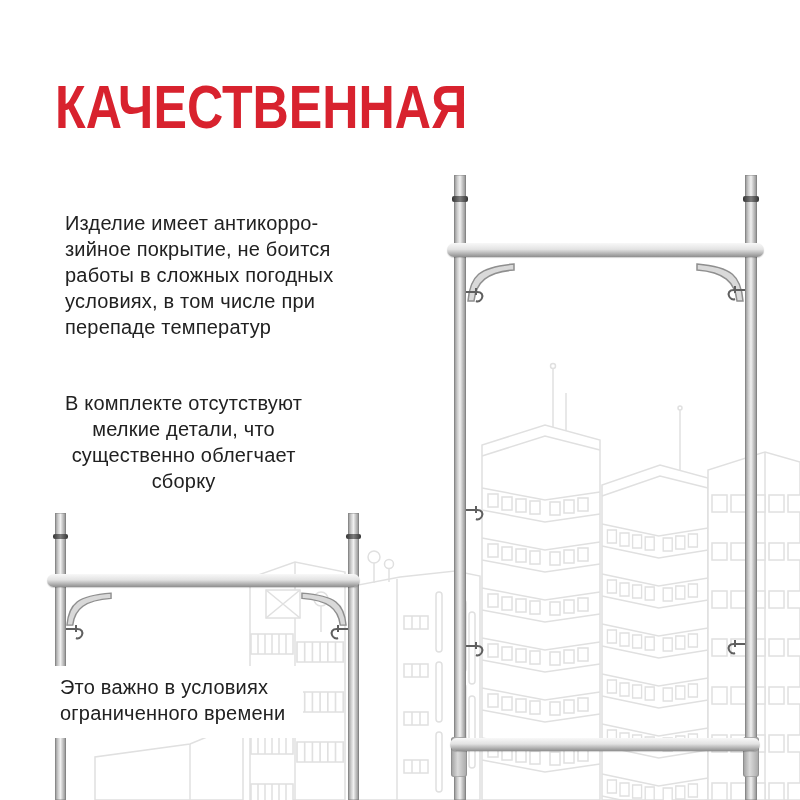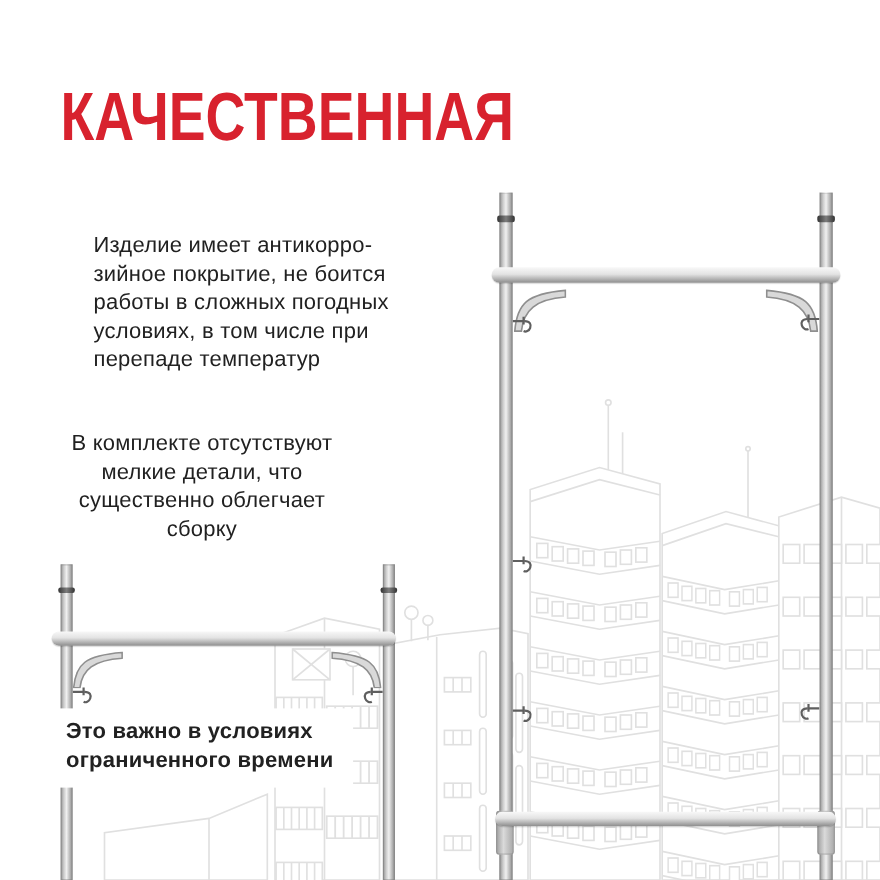--- a/index.html
+++ b/index.html
@@ -13,23 +13,23 @@
   .title{
     position:absolute;left:55px;top:34px;z-index:20;
     font-size:62px;line-height:1;font-weight:800;color:#d8222e;
     white-space:nowrap;letter-spacing:0px;
     transform:scaleX(0.81);transform-origin:left top;
   }
   .benefit{
     position:absolute;z-index:20;color:#212121;
     font-size:20px;line-height:26px;white-space:pre-line;letter-spacing:.2px;
   }
-  #benefit-1{left:65px;top:190px;margin-left:20px;}
+  #benefit-1{left:65px;top:190px;}
   #benefit-2{left:65px;top:370px;text-align:center;}
-  #benefit-3{left:44px;top:624px;z-index:30;background:#fff;padding:8px 18px 12px 16px;font-weight:bold;}
+  #benefit-3{left:44px;top:646px;z-index:30;background:#fff;padding:8px 18px 12px 16px;}
 
   
   .frame{position:absolute;inset:0;z-index:10;}
   .post{
     position:absolute;
     background:linear-gradient(90deg,#8d8d8d 0%,#cdcdcd 28%,#f0f0f0 50%,#c2c2c2 72%,#8a8a8a 100%);
     box-shadow:inset 0 0 0 1px rgba(110,110,110,.35);
   }
   .rail{
     position:absolute;border-radius:7px;

